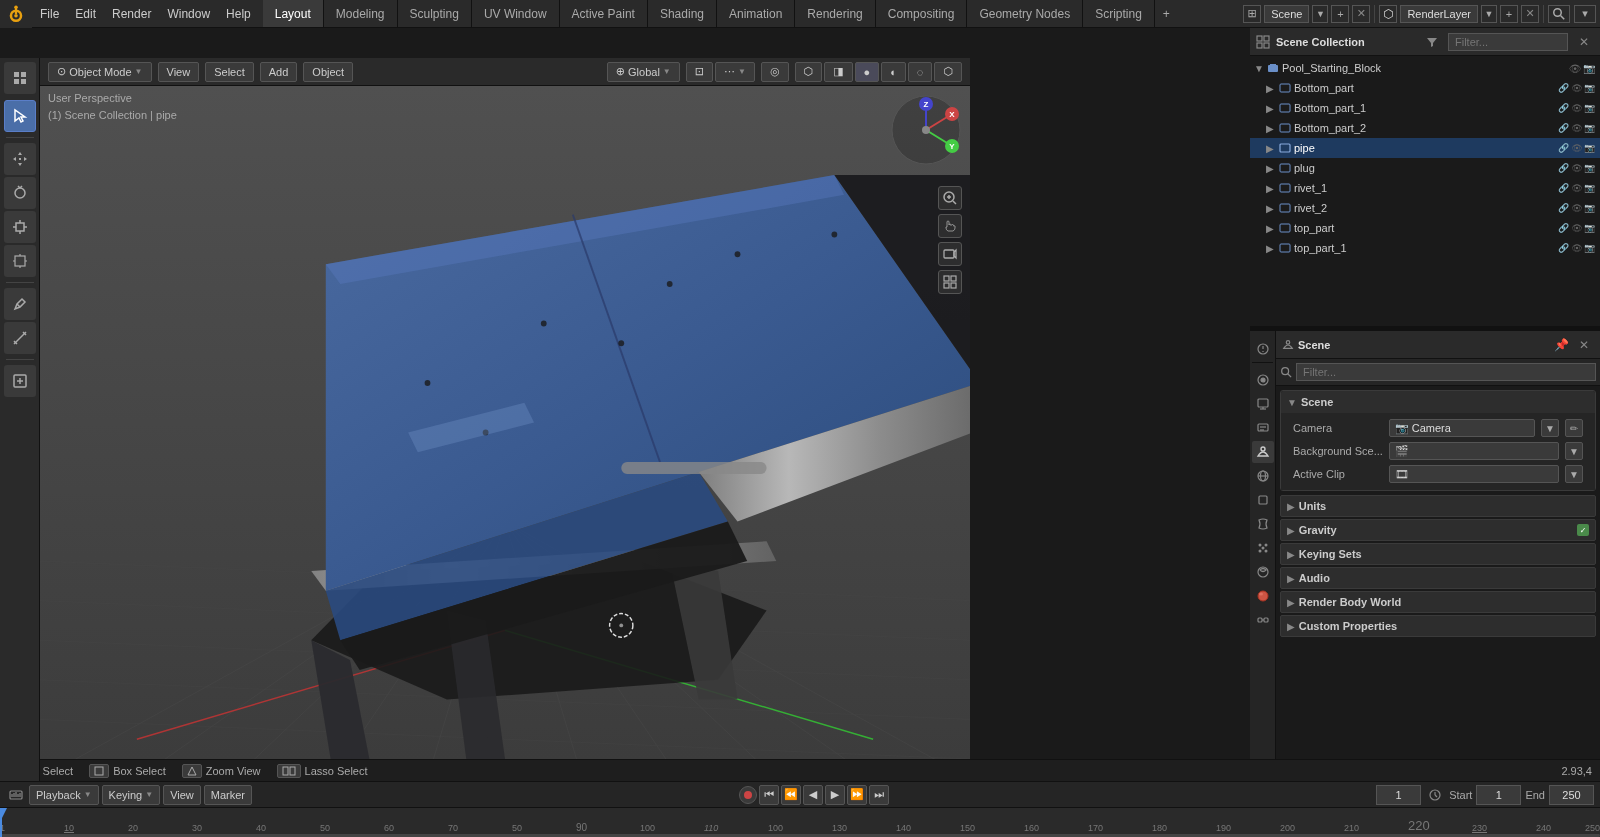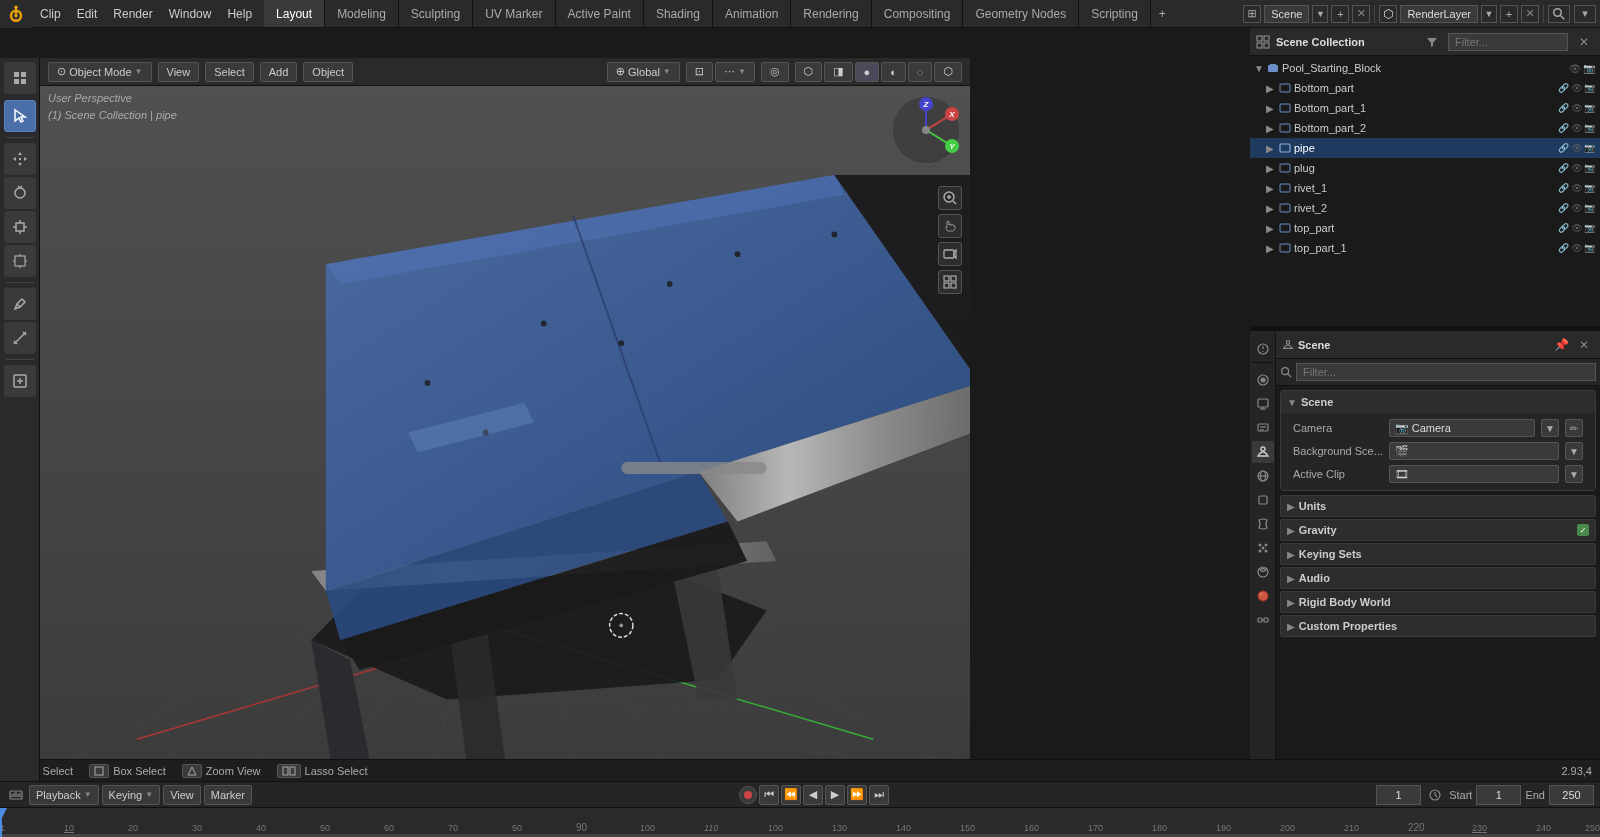--- a/index.html
+++ b/index.html
@@ -536,31 +536,31 @@
 <div class="top-menu-bar">
   <div class="blender-logo">
     <svg width="18" height="18" viewBox="0 0 100 100">
       <circle cx="50" cy="60" r="28" fill="none" stroke="#e8a010" stroke-width="14"></circle>
       <circle cx="50" cy="60" r="10" fill="#e8a010"></circle>
       <rect x="44" y="15" width="12" height="35" fill="#e8a010"></rect>
       <circle cx="50" cy="13" r="10" fill="#e8a010"></circle>
     </svg>
   </div>
   <div class="menu-items">
-    <div class="menu-item">Clip</div>
+    <div class="menu-item">File</div>
     <div class="menu-item">Edit</div>
     <div class="menu-item">Render</div>
     <div class="menu-item">Window</div>
     <div class="menu-item">Help</div>
   </div>
   <div class="workspace-tabs">
     <div class="workspace-tab active">Layout</div>
     <div class="workspace-tab">Modeling</div>
     <div class="workspace-tab">Sculpting</div>
-    <div class="workspace-tab">UV Marker</div>
+    <div class="workspace-tab">UV Window</div>
     <div class="workspace-tab">Active Paint</div>
     <div class="workspace-tab">Shading</div>
     <div class="workspace-tab">Animation</div>
     <div class="workspace-tab">Rendering</div>
     <div class="workspace-tab">Compositing</div>
     <div class="workspace-tab">Geometry Nodes</div>
     <div class="workspace-tab">Scripting</div>
     <div class="workspace-add">+</div>
   </div>
   <div class="top-right-controls">
@@ -688,21 +688,21 @@
   <div class="tool-separator"></div>
   <div class="tool-btn">
     <svg width="16" height="16" viewBox="0 0 16 16" fill="none" stroke="#aaa" stroke-width="1.5">
         <rect x="2" y="2" width="12" height="12" rx="1"></rect>
         <line x1="8" y1="5" x2="8" y2="11"></line>
         <line x1="5" y1="8" x2="11" y2="8"></line>
       </svg>
   </div>
 </div>
 
-<div class="viewport" style="left:40px;right:630px;top:86px;bottom:78px;font-style:italic;">
+<div class="viewport" style="left:40px;right:630px;top:86px;bottom:78px;">
   <div class="vp-canvas">
     
     <svg width="100%" height="100%" viewBox="0 0 960 680" preserveAspectRatio="none">
 
       <defs>
         <linearGradient id="bgGrad" x1="0%" y1="0%" x2="0%" y2="100%">
           <stop offset="0%" style="stop-color:#505050;stop-opacity:1"></stop>
           <stop offset="100%" style="stop-color:#3c3c3c;stop-opacity:1"></stop>
         </linearGradient>
         <linearGradient id="blueSurface" x1="0%" y1="0%" x2="100%" y2="100%">
@@ -1168,21 +1168,21 @@
           <span class="section-title">Keying Sets</span>
         </div>
 
         <div class="section-header">
           <span class="section-arrow">▶</span>
           <span class="section-title">Audio</span>
         </div>
 
         <div class="section-header">
           <span class="section-arrow">▶</span>
-          <span class="section-title">Rigid Body World</span>
+          <span class="section-title">Render Body World</span>
         </div>
 
         <div class="section-header">
           <span class="section-arrow">▶</span>
           <span class="section-title">Custom Properties</span>
         </div>
 
       </div>
     </div>
   </div>
@@ -1308,21 +1308,21 @@
         <span style="position:absolute;left:48%;bottom:2px;color:#777;font-size:9px;">100</span>
         <span style="position:absolute;left:52%;bottom:2px;color:#777;font-size:9px;">130</span>
         <span style="position:absolute;left:56%;bottom:2px;color:#777;font-size:9px;">140</span>
         <span style="position:absolute;left:60%;bottom:2px;color:#777;font-size:9px;">150</span>
         <span style="position:absolute;left:64%;bottom:2px;color:#777;font-size:9px;">160</span>
         <span style="position:absolute;left:68%;bottom:2px;color:#777;font-size:9px;">170</span>
         <span style="position:absolute;left:72%;bottom:2px;color:#777;font-size:9px;">180</span>
         <span style="position:absolute;left:76%;bottom:2px;color:#777;font-size:9px;">190</span>
         <span style="position:absolute;left:80%;bottom:2px;color:#777;font-size:9px;">200</span>
         <span style="position:absolute;left:84%;bottom:2px;color:#777;font-size:9px;">210</span>
-        <span style="position:absolute;left:88%;bottom:2px;color:#777;font-size:10px;">220</span>
+        <span style="position:absolute;left:88%;bottom:2px;color:#777;font-size:13px;">220</span>
         <span style="position:absolute;left:92%;bottom:2px;color:#777;font-size:9px;text-decoration:underline;">230</span>
         <span style="position:absolute;left:96%;bottom:2px;color:#777;font-size:9px;">240</span>
         <span style="position:absolute;left:100%;bottom:2px;color:#777;font-size:9px;transform:translateX(-100%);">250</span>
       </div>
     </div>
 
     <div style="position:absolute;bottom:0;left:0;right:0;height:3px;background:#1a1a1a;">
       <div style="width:100%;height:3px;background:#444;border-radius:1px;"></div>
     </div>
   </div>

